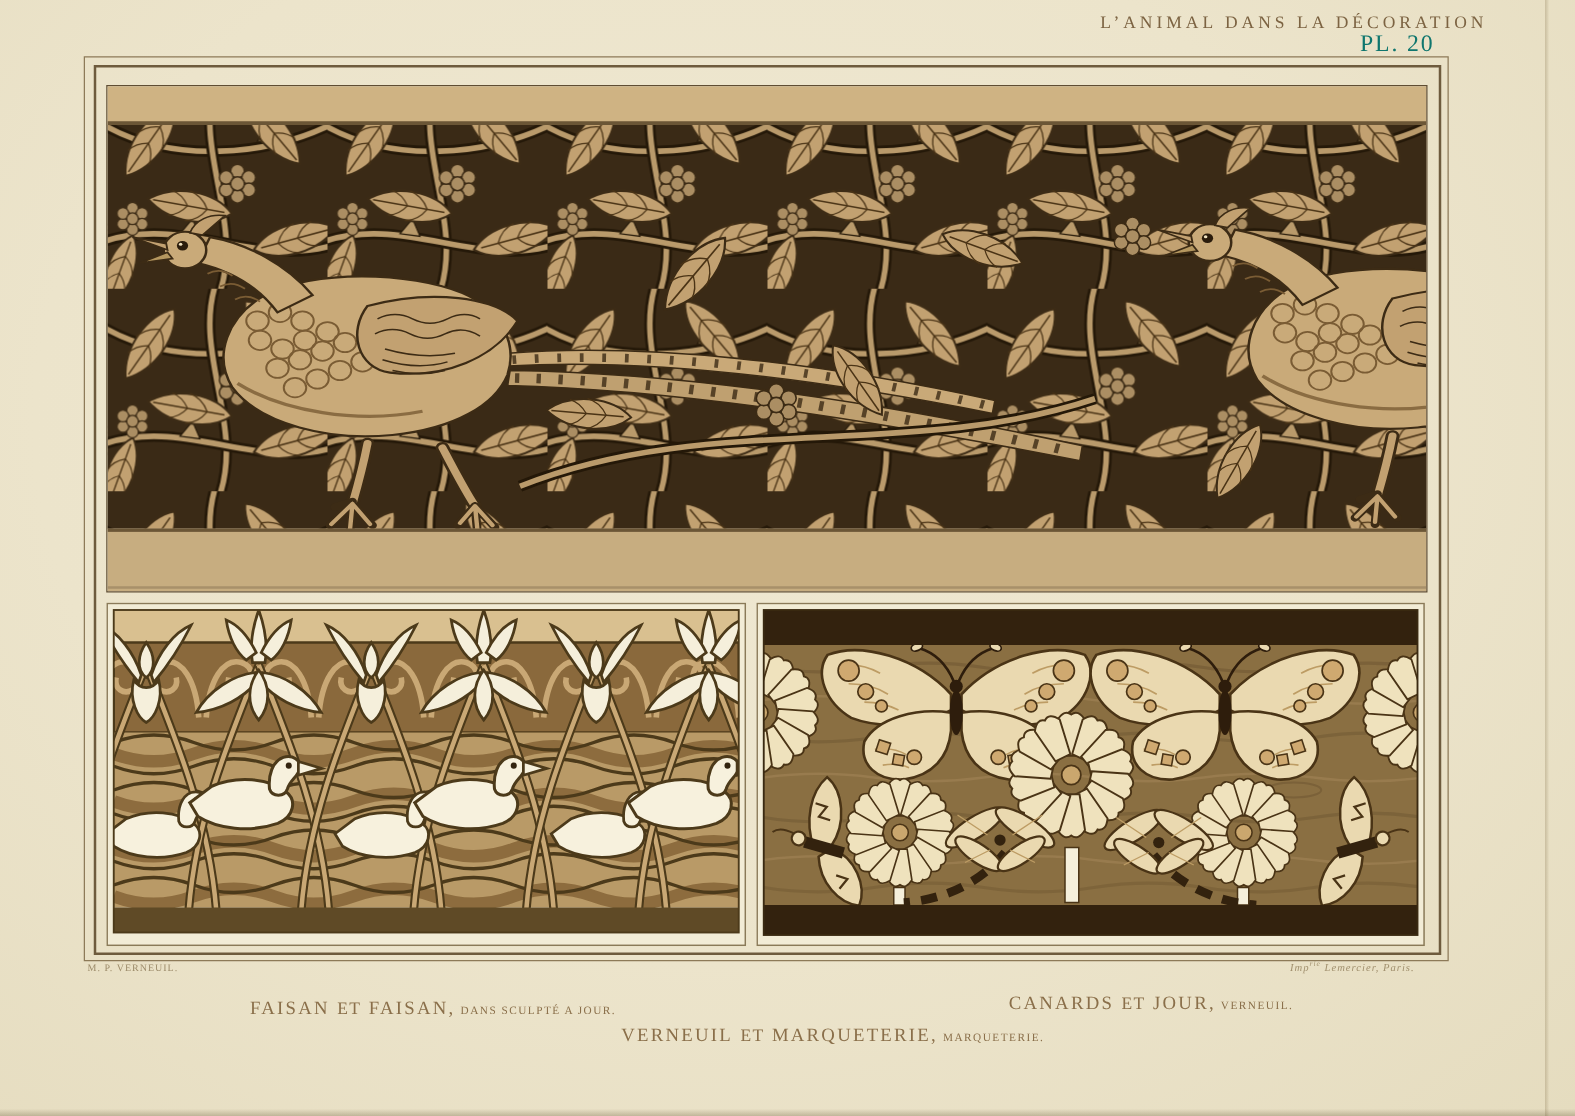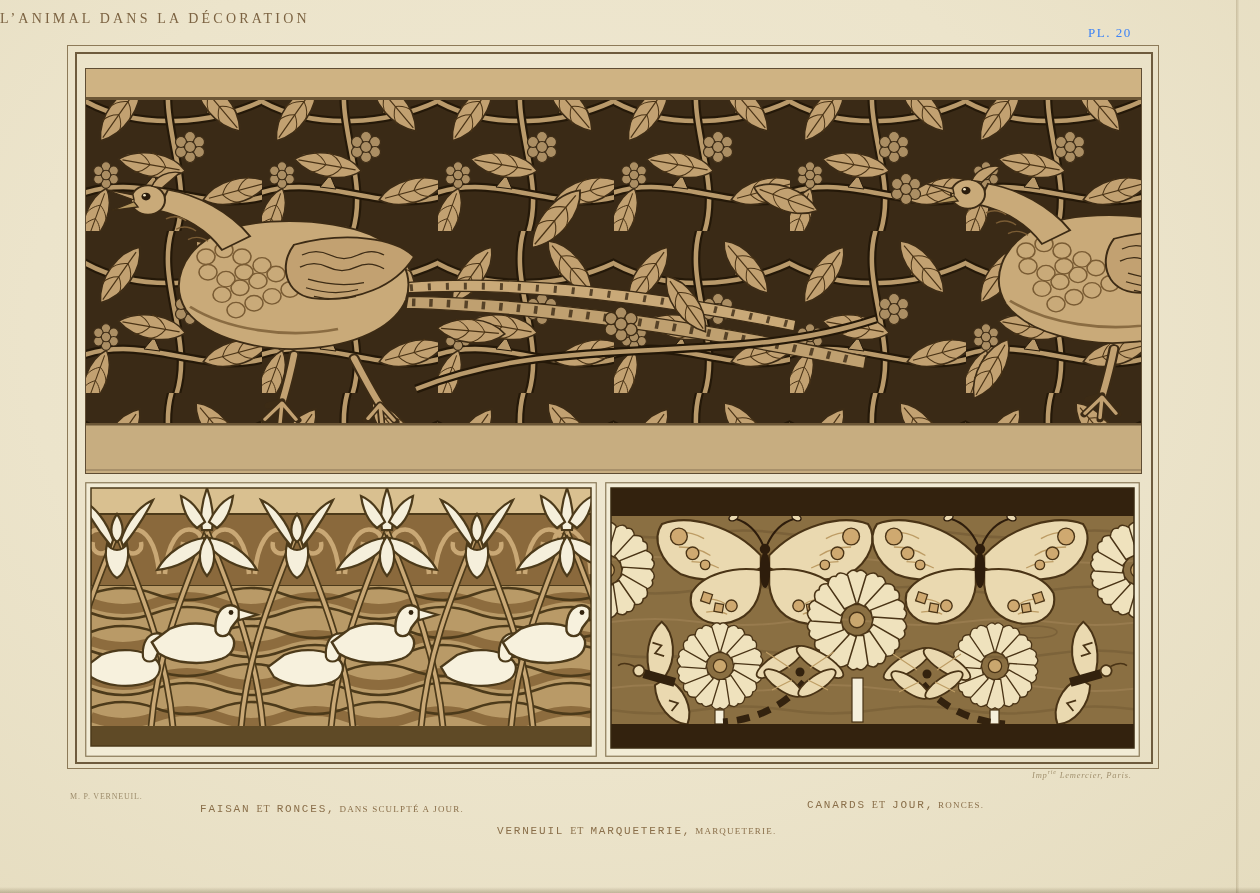--- a/index.html
+++ b/index.html
@@ -5,35 +5,35 @@
   html,body{margin:0;padding:0;}
   body{
     width:1260px;height:893px;position:relative;overflow:hidden;
     background:radial-gradient(ellipse at 45% 38%, #efe8d2 0%, #ece4cb 55%, #e5dcbf 100%);
     font-family:"Liberation Serif", serif;
   }
   .page-right-edge{position:absolute;top:0;bottom:0;left:1236px;width:3px;
     background:linear-gradient(90deg, rgba(122,102,62,.28), rgba(122,102,62,.05));}
   .page-bottom-edge{position:absolute;left:0;right:0;bottom:0;height:6px;
     background:linear-gradient(180deg, rgba(0,0,0,0), rgba(92,76,44,.30));}
-  .title{position:absolute;top:11px;left:0;width:1190px;text-align:left;
+  .title{position:absolute;top:11px;left:0;width:1190px;text-align:right;
     font-size:14px;letter-spacing:3.2px;color:#7c6342;}
-  .plate-no{position:absolute;top:25px;left:1088px;font-size:13px;letter-spacing:1.5px;color:#3b82f6;}
+  .plate-no{position:absolute;top:25px;left:1088px;font-size:19px;letter-spacing:1.5px;color:#0f766e;}
   .frame-outer{position:absolute;left:67px;top:45px;width:1090px;height:722px;border:1px solid #8d7a58;}
   .frame-inner{position:absolute;left:7px;top:6px;width:1074px;height:708px;border:2px solid #6e5b3d;}
   .panel{position:absolute;}
   .panel-pheasant{left:85px;top:68px;width:1055px;height:404px;border:1px solid #5f4d33;}
   .panel-ducks{left:85px;top:482px;width:512px;height:275px;}
   .panel-butterflies{left:605px;top:482px;width:535px;height:275px;}
   .credit{position:absolute;font-size:8px;letter-spacing:.8px;color:#9d8c6b;white-space:nowrap;}
   .credit.printer{font-style:italic;color:#a2916f;font-size:8.5px;}
   .credit sup{font-size:6px;}
   .caption{position:absolute;color:#8a6f4a;white-space:nowrap;}
-  .cap-main{font-size:11px;letter-spacing:1.8px;font-family:Liberation Mono, monospace;}
-  .cap-et{font-size:10px;letter-spacing:1px;margin:0 2px;}
+  .cap-main{font-size:15px;letter-spacing:1.8px;}
+  .cap-et{font-size:14px;letter-spacing:1px;margin:0 2px;}
   .cap-tech{font-size:9px;letter-spacing:1.2px;}
   svg{display:block;}
 </style>
 </head>
 <body>
 
 <div class="title">L’ANIMAL DANS LA DÉCORATION</div>
 <div class="plate-no">PL. 20</div>
 
 <div class="frame-outer">
@@ -348,34 +348,34 @@
     <use href="#bf-dragonfly" transform="translate(322,194)"></use>
     <use href="#bf-moth" transform="translate(46,196) rotate(-14)"></use>
     <use href="#bf-moth" transform="translate(489,196) scale(-1,1) rotate(-14)"></use>
     <rect x="6" y="6" width="523" height="28" fill="#33220e"></rect>
     <rect x="6" y="242" width="523" height="24" fill="#33220e"></rect>
   </g>
   <rect x="6" y="6" width="523" height="260" fill="none" stroke="#3a2a12" stroke-width="1.5"></rect>
 </svg>
 </div>
 
-<div class="credit" style="left:70px;top:792px">M. P. VERNEUIL.</div>
+<div class="credit" style="left:70px;top:770px">M. P. VERNEUIL.</div>
 <div class="credit printer" style="left:1032px;top:769px"><span>Imp</span><sup>rie</sup><span> Lemercier, Paris.</span></div>
 
 <div class="caption" style="left:200px;top:798px">
   <span class="cap-main">FAISAN</span>
   <span class="cap-et">ET</span>
-  <span class="cap-main">RONCES,</span>
+  <span class="cap-main">FAISAN,</span>
   <span class="cap-tech">DANS SCULPTÉ A JOUR.</span>
 </div>
 <div class="caption" style="left:807px;top:794px">
   <span class="cap-main">CANARDS</span>
   <span class="cap-et">ET</span>
   <span class="cap-main">JOUR,</span>
-  <span class="cap-tech">RONCES.</span>
+  <span class="cap-tech">VERNEUIL.</span>
 </div>
 <div class="caption" style="left:497px;top:820px">
   <span class="cap-main">VERNEUIL</span>
   <span class="cap-et">ET</span>
   <span class="cap-main">MARQUETERIE,</span>
   <span class="cap-tech">MARQUETERIE.</span>
 </div>
 
 <div class="page-right-edge"></div>
 <div class="page-bottom-edge"></div>

